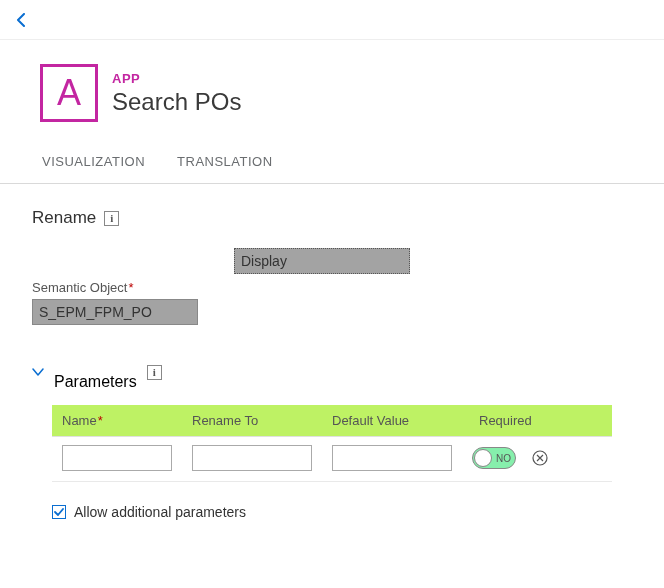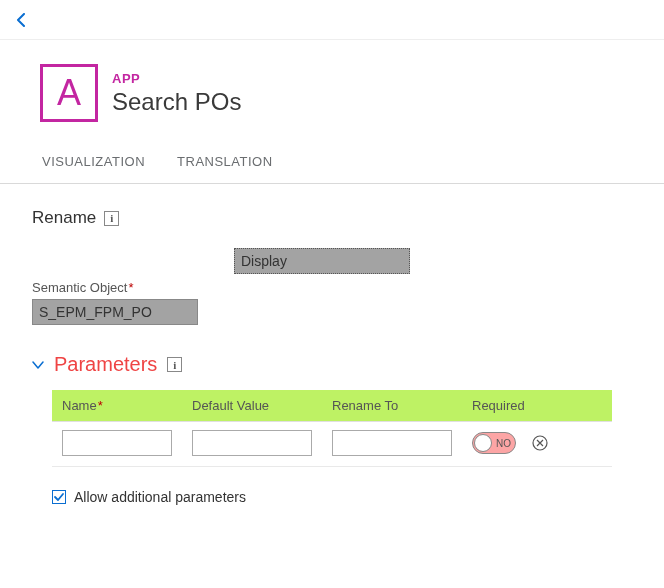--- a/index.html
+++ b/index.html
@@ -121,40 +121,41 @@
   .field input.action { width: 176px; border: 1px dotted #555; }
   .panel-head {
     display: flex;
     align-items: center;
     gap: 10px;
     margin-bottom: 14px;
     cursor: pointer;
   }
   .chevron { color: #0a6ed1; }
   .panel-title {
-    font-size: 20px;
-    color: #ef4444;
+    font-size: 16px;
+    color: #000000;
+    margin-top: 20px;
   }
   .param-table {
     width: 560px;
     margin-left: 20px;
   }
   .param-head {
     display: flex;
     background: #bef264;
     border-bottom: 1px solid #e0e0e0;
     padding: 8px 10px;
     color: #555;
     font-size: 13px;
   }
   .col { flex: none; }
   .col-name { width: 130px; }
   .col-default { width: 140px; }
   .col-rename { width: 140px; }
-  .col-required { width: 100px; text-align: left; }
+  .col-required { width: 100px; text-align: left; margin-left: 7px; }
   .param-row {
     display: flex;
     align-items: center;
     padding: 8px 10px 10px 10px;
     border-bottom: 1px solid #e9e9e9;
     gap: 0;
   }
   .param-row input.cell {
     height: 26px;
     border: 1px solid #aaa;
@@ -168,21 +169,21 @@
     width: 44px; height: 22px;
     border: 1px solid #888;
     border-radius: 11px;
     position: relative;
     display: flex;
     align-items: center;
     justify-content: flex-end;
     padding-right: 4px;
     font-size: 10px;
     color: #555;
-    background: #fca5a5;
+    background: #86efac;
     cursor: pointer;
   }
   .toggle .knob {
     position: absolute;
     left: 1px; top: 1px;
     width: 18px; height: 18px;
     border-radius: 50%;
     border: 1px solid #888;
     background: #fff;
   }
@@ -257,22 +258,22 @@
           <path d="M1 2 L6 8 L11 2" stroke="#0a6ed1" stroke-width="1.5" fill="none" stroke-linecap="round" stroke-linejoin="round"></path>
         </svg>
     </span>
     <span class="panel-title">Parameters</span>
     <span class="info-icon">i</span>
   </div>
 
   <div class="param-table">
     <div class="param-head">
       <div class="col col-name"><span>Name</span><span class="req">*</span></div>
+      <div class="col col-rename">Rename To</div>
       <div class="col col-default">Default Value</div>
-      <div class="col col-rename">Rename To</div>
       <div class="col col-required">Required</div>
     </div>
     <div class="param-row">
       <input class="cell cell-name" type="text" value="" style="">
       <input class="cell cell-default" type="text" value="" style="">
       <input class="cell cell-rename" type="text" value="" style="">
       <div class="toggle">
         <div class="knob"></div>
         <span>NO</span>
       </div>

